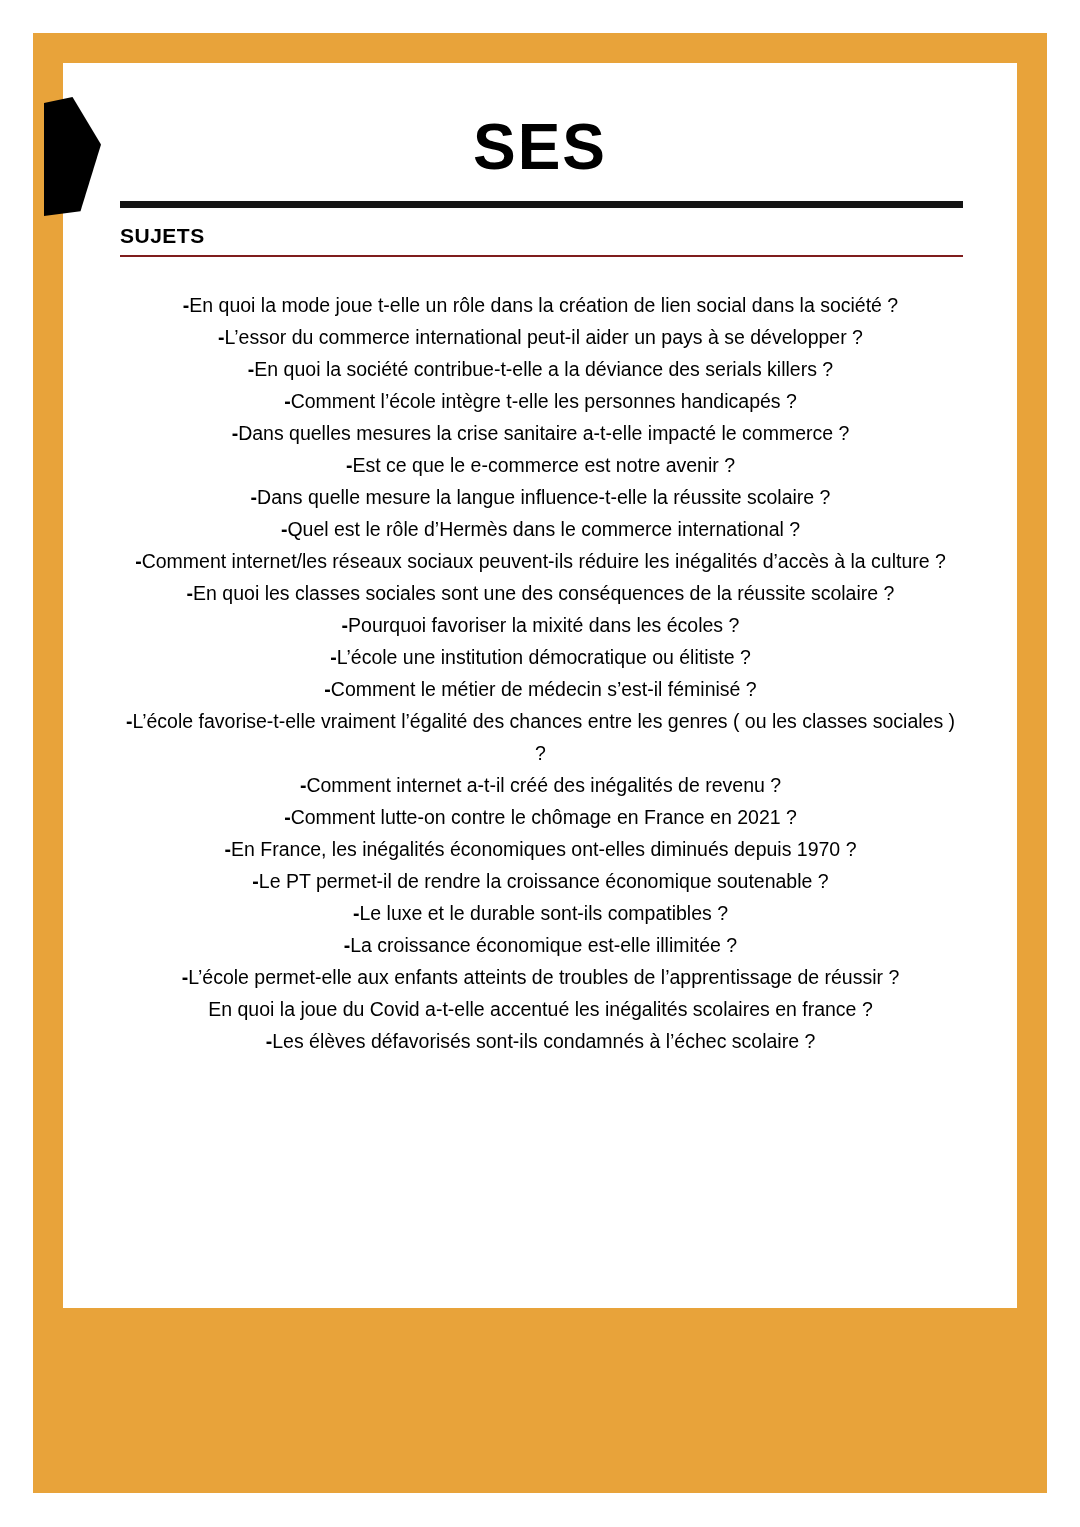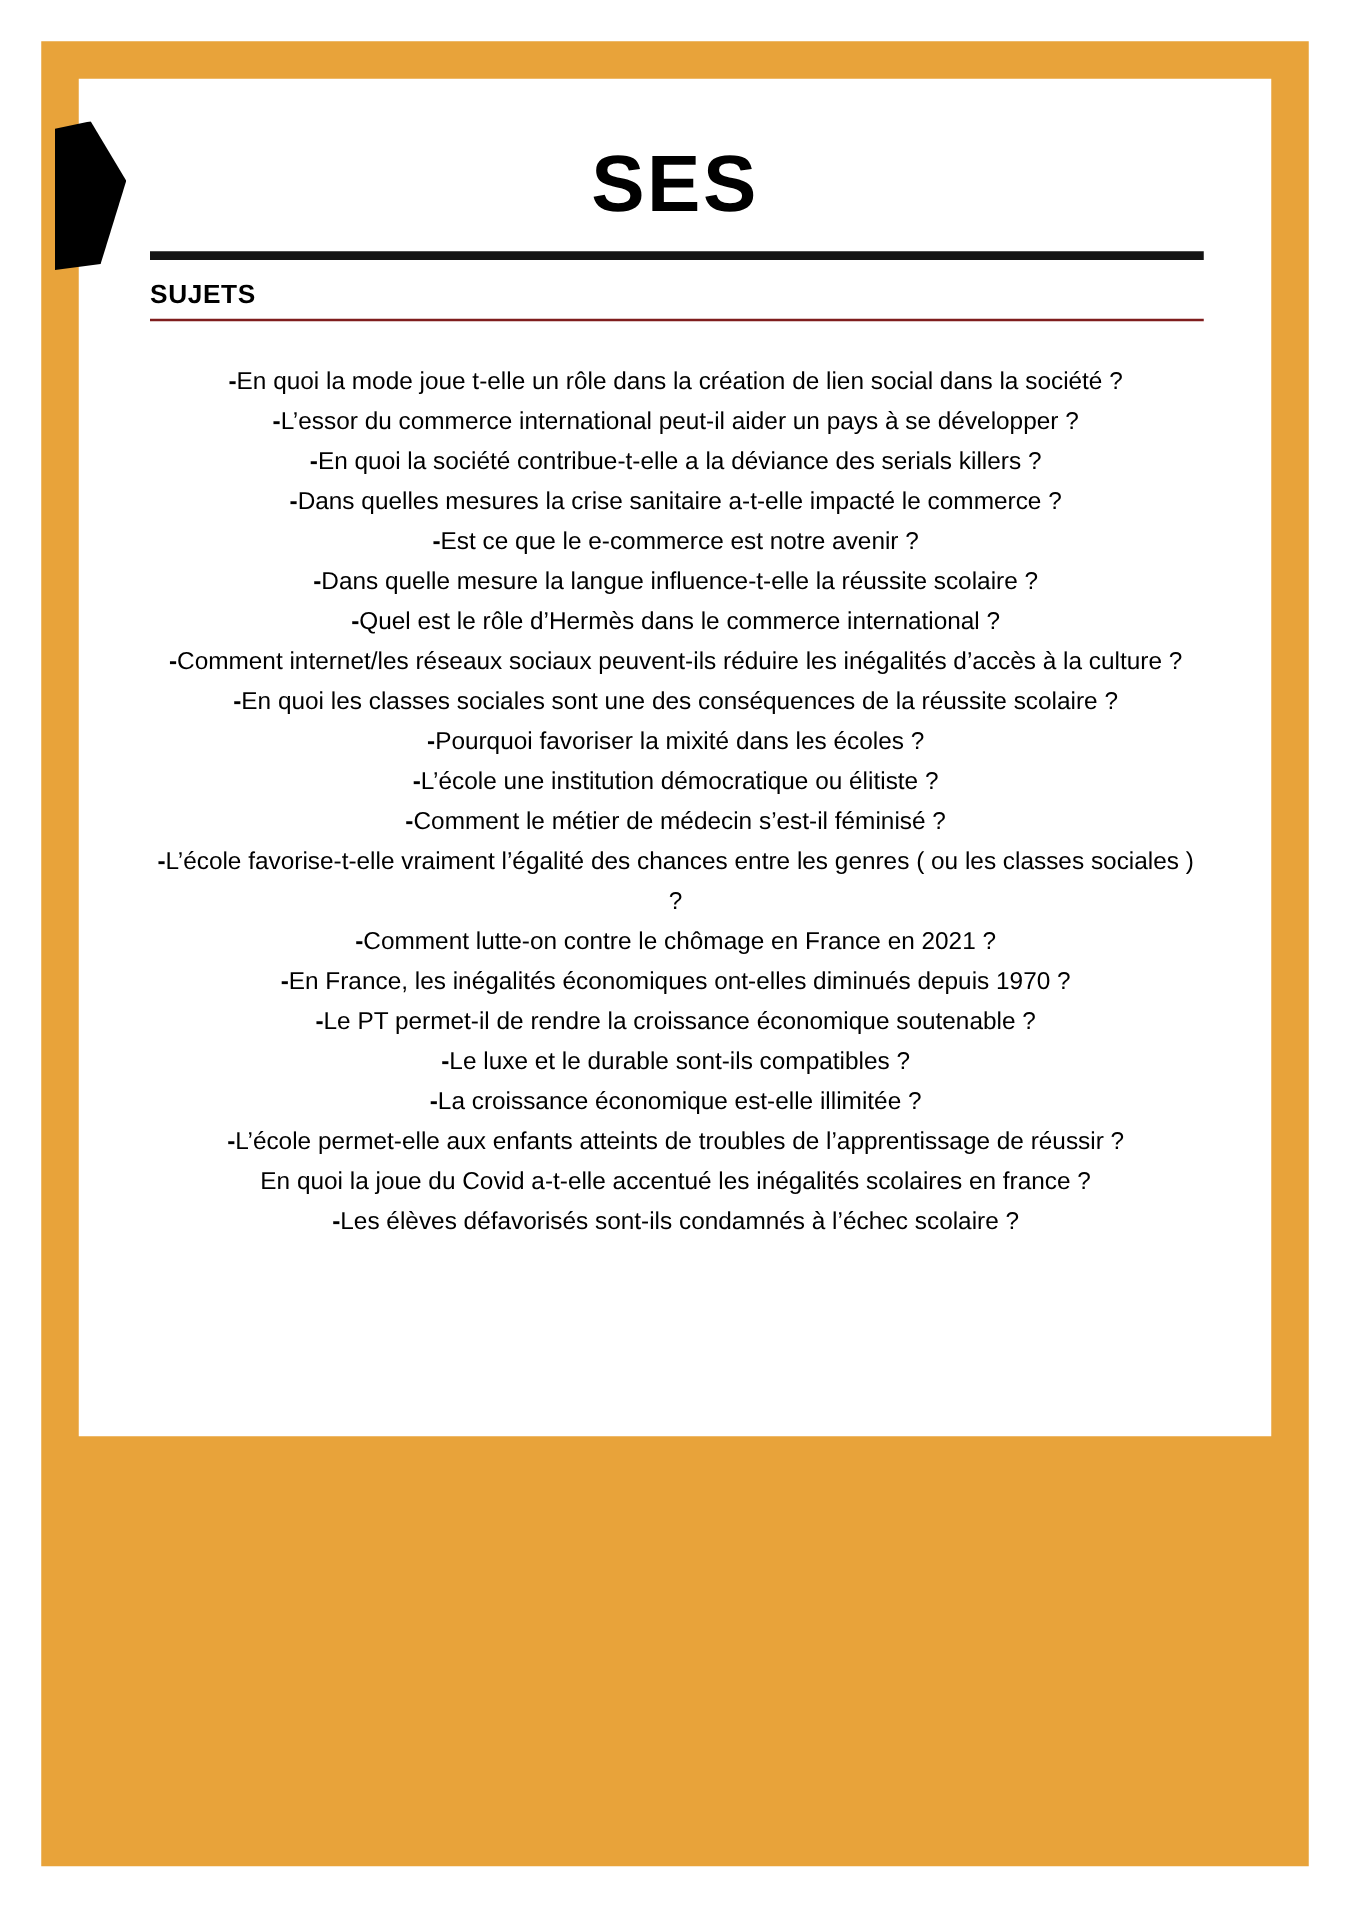--- a/index.html
+++ b/index.html
@@ -15,21 +15,21 @@
   }
   .frame {
     position: absolute;
     left: 33px; top: 33px;
     width: 1014px; height: 1460px;
     background: var(--border-color);
   }
   .page {
     position: absolute;
     left: 63px; top: 63px;
-    width: 954px; height: 1086px;
+    width: 954px; height: 1245px;
     background: #ffffff;
   }
   .bookmark {
     position: absolute;
     left: 44px; top: 97px;
     width: 57px; height: 119px;
     background: #000000;
     clip-path: polygon(0 5%, 50% 0, 100% 40%, 64% 96%, 0 100%);
     z-index: 3;
   }
@@ -79,30 +79,32 @@
 <div class="bookmark"></div>
 
 <div class="page">
   <h1 class="title">SES</h1>
   <div class="title-rule"></div>
   <h2 class="sujets">SUJETS</h2>
   <div class="subjects">
       <p class="subject-line"><span class="dash">-</span>En quoi la mode joue t-elle un rôle dans la création de lien social dans la société ?</p>
       <p class="subject-line"><span class="dash">-</span>L’essor du commerce international peut-il aider un pays à se développer ?</p>
       <p class="subject-line"><span class="dash">-</span>En quoi la société contribue-t-elle a la déviance des serials killers ?</p>
+      <p class="subject-line"><span class="dash">-</span>Comment l’école intègre t-elle les personnes handicapés ?</p>
       <p class="subject-line"><span class="dash">-</span>Dans quelles mesures la crise sanitaire a-t-elle impacté le commerce ?</p>
       <p class="subject-line"><span class="dash">-</span>Est ce que le e-commerce est notre avenir ?</p>
       <p class="subject-line"><span class="dash">-</span>Dans quelle mesure la langue influence-t-elle la réussite scolaire ?</p>
       <p class="subject-line"><span class="dash">-</span>Quel est le rôle d’Hermès dans le commerce international ?</p>
       <p class="subject-line"><span class="dash">-</span>Comment internet/les réseaux sociaux peuvent-ils réduire les inégalités d’accès à la culture ?</p>
       <p class="subject-line"><span class="dash">-</span>En quoi les classes sociales sont une des conséquences de la réussite scolaire ?</p>
       <p class="subject-line"><span class="dash">-</span>Pourquoi favoriser la mixité dans les écoles ?</p>
       <p class="subject-line"><span class="dash">-</span>L’école une institution démocratique ou élitiste ?</p>
       <p class="subject-line"><span class="dash">-</span>Comment le métier de médecin s’est-il féminisé ?</p>
       <p class="subject-line"><span class="dash">-</span>L’école favorise-t-elle vraiment l’égalité des chances entre les genres ( ou les classes sociales ) ?</p>
+      <p class="subject-line"><span class="dash">-</span>Comment internet a-t-il créé des inégalités de revenu ?</p>
       <p class="subject-line"><span class="dash">-</span>Comment lutte-on contre le chômage en France en 2021 ?</p>
       <p class="subject-line"><span class="dash">-</span>En France, les inégalités économiques ont-elles diminués depuis 1970 ?</p>
       <p class="subject-line"><span class="dash">-</span>Le PT permet-il de rendre la croissance économique soutenable ?</p>
       <p class="subject-line"><span class="dash">-</span>Le luxe et le durable sont-ils compatibles ?</p>
       <p class="subject-line"><span class="dash">-</span>La croissance économique est-elle illimitée ?</p>
       <p class="subject-line"><span class="dash">-</span>L’école permet-elle aux enfants atteints de troubles de l’apprentissage de réussir ?</p>
       <p class="subject-line">En quoi la joue du Covid a-t-elle accentué les inégalités scolaires en france ?</p>
       <p class="subject-line"><span class="dash">-</span>Les élèves défavorisés sont-ils condamnés à l’échec scolaire ?</p>
     </div>
 </div>

